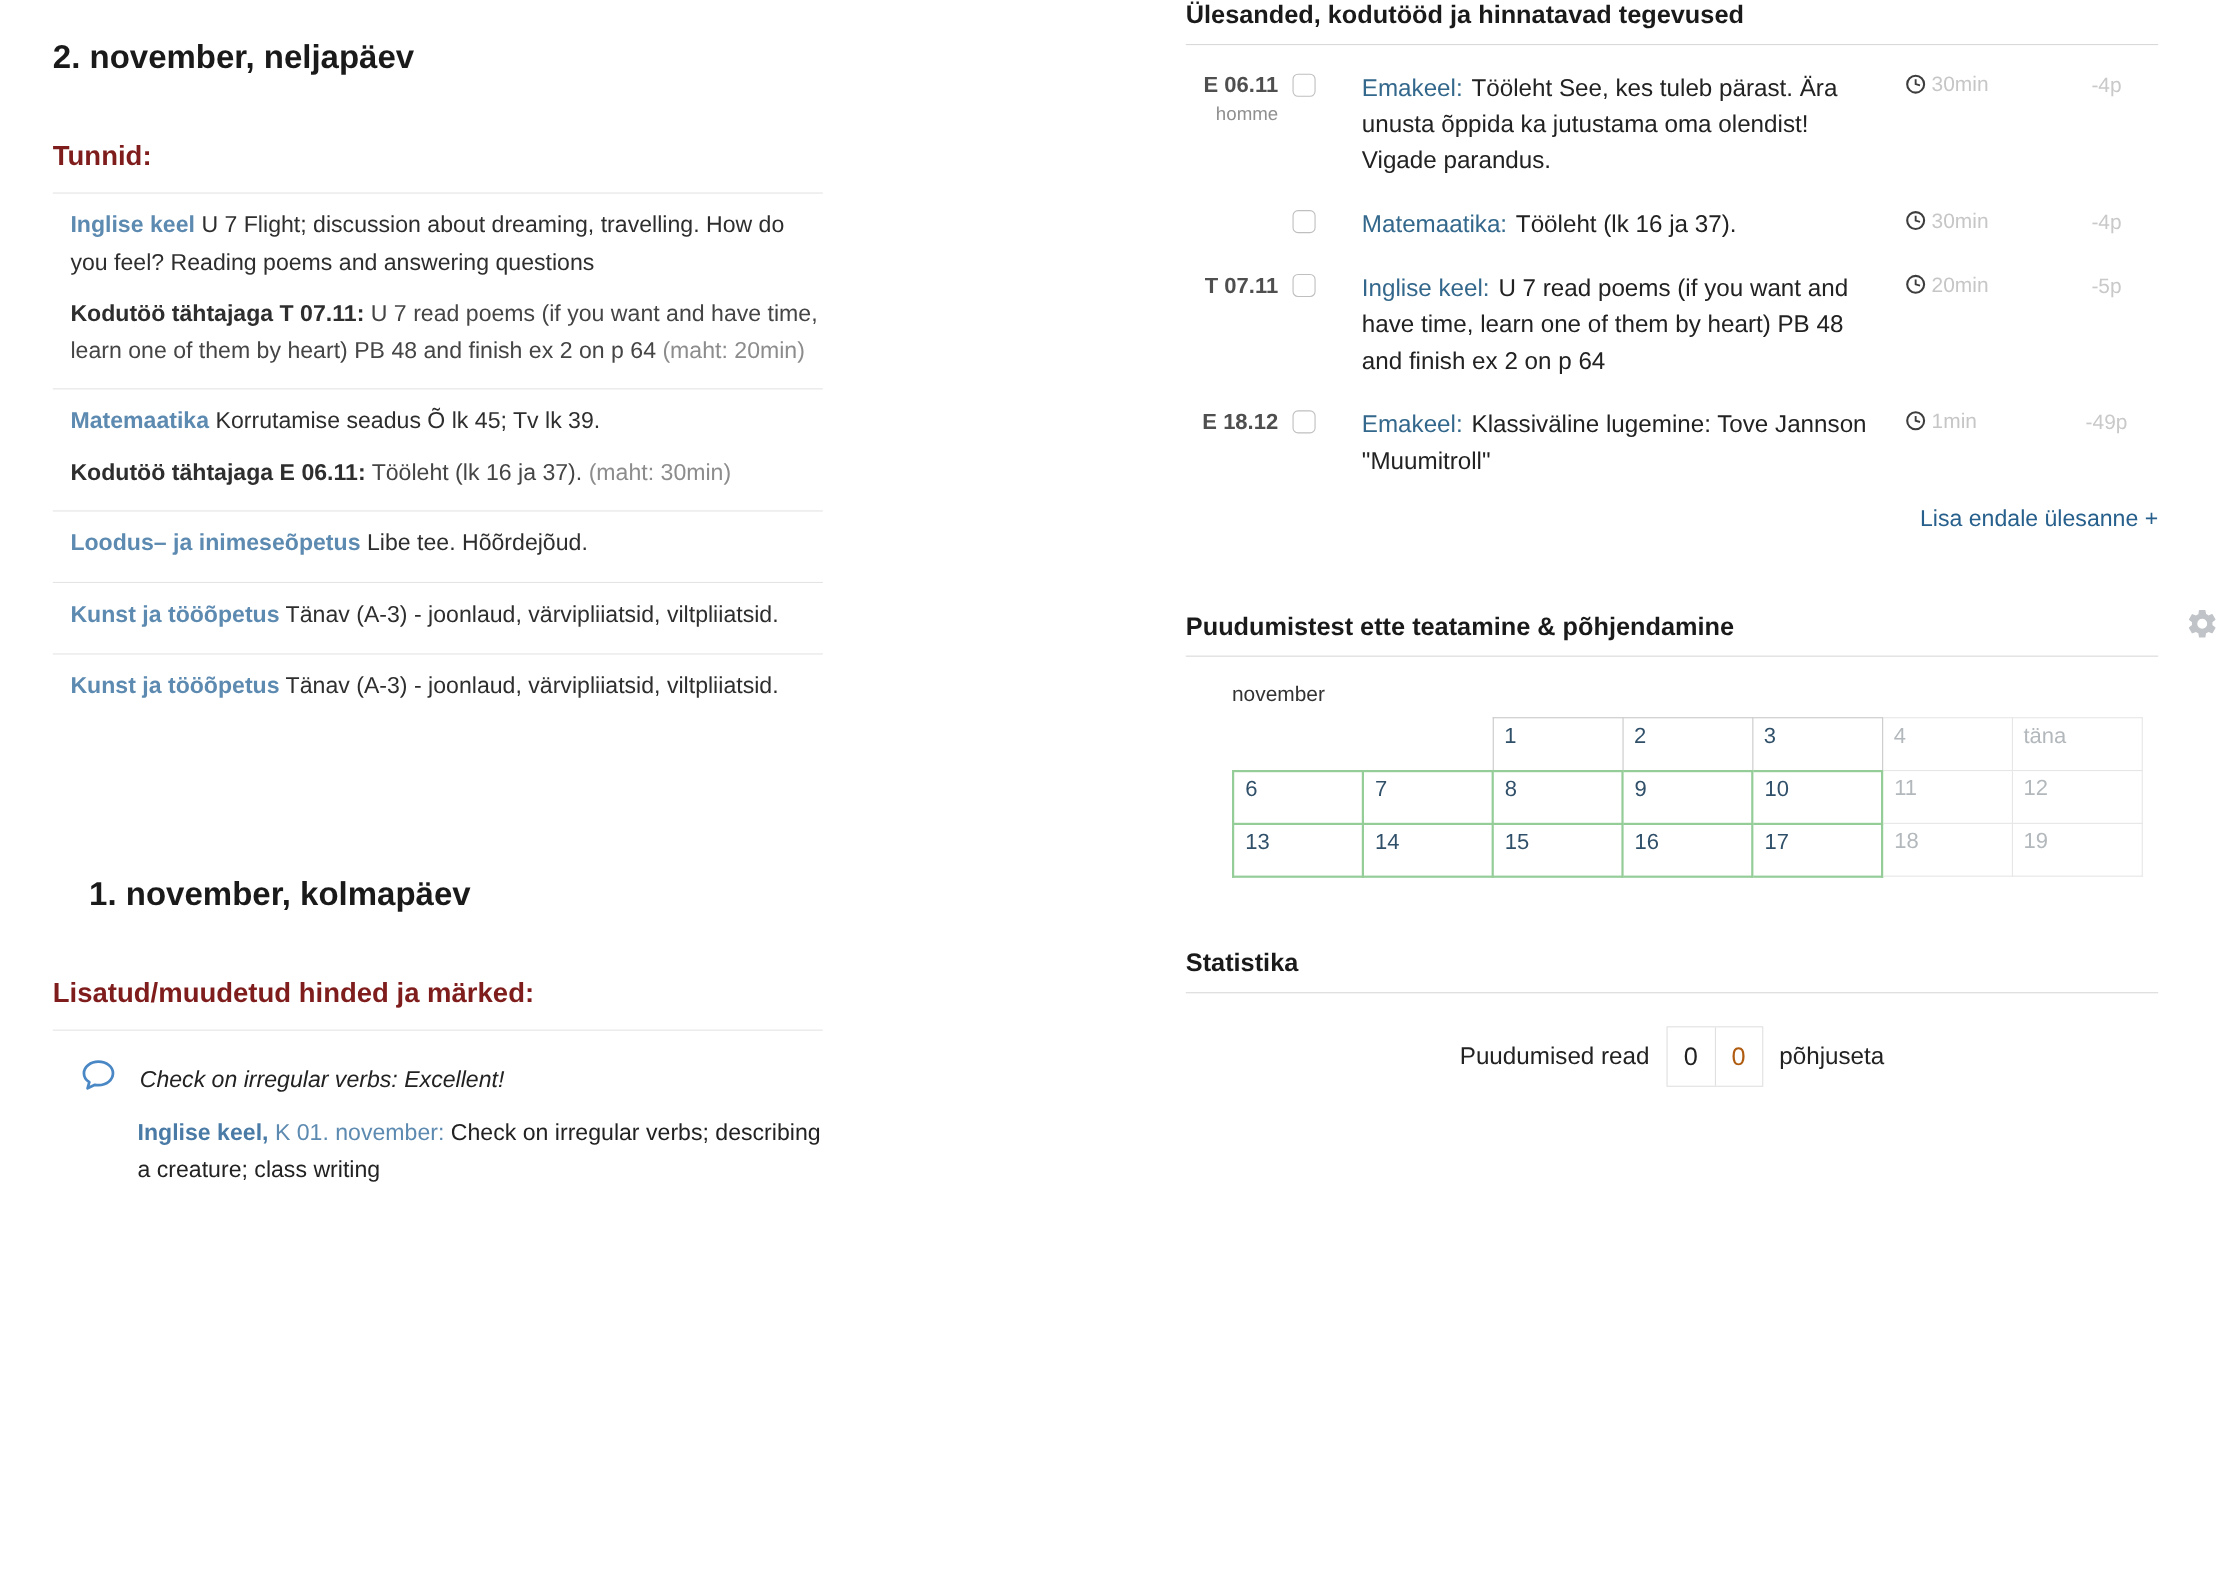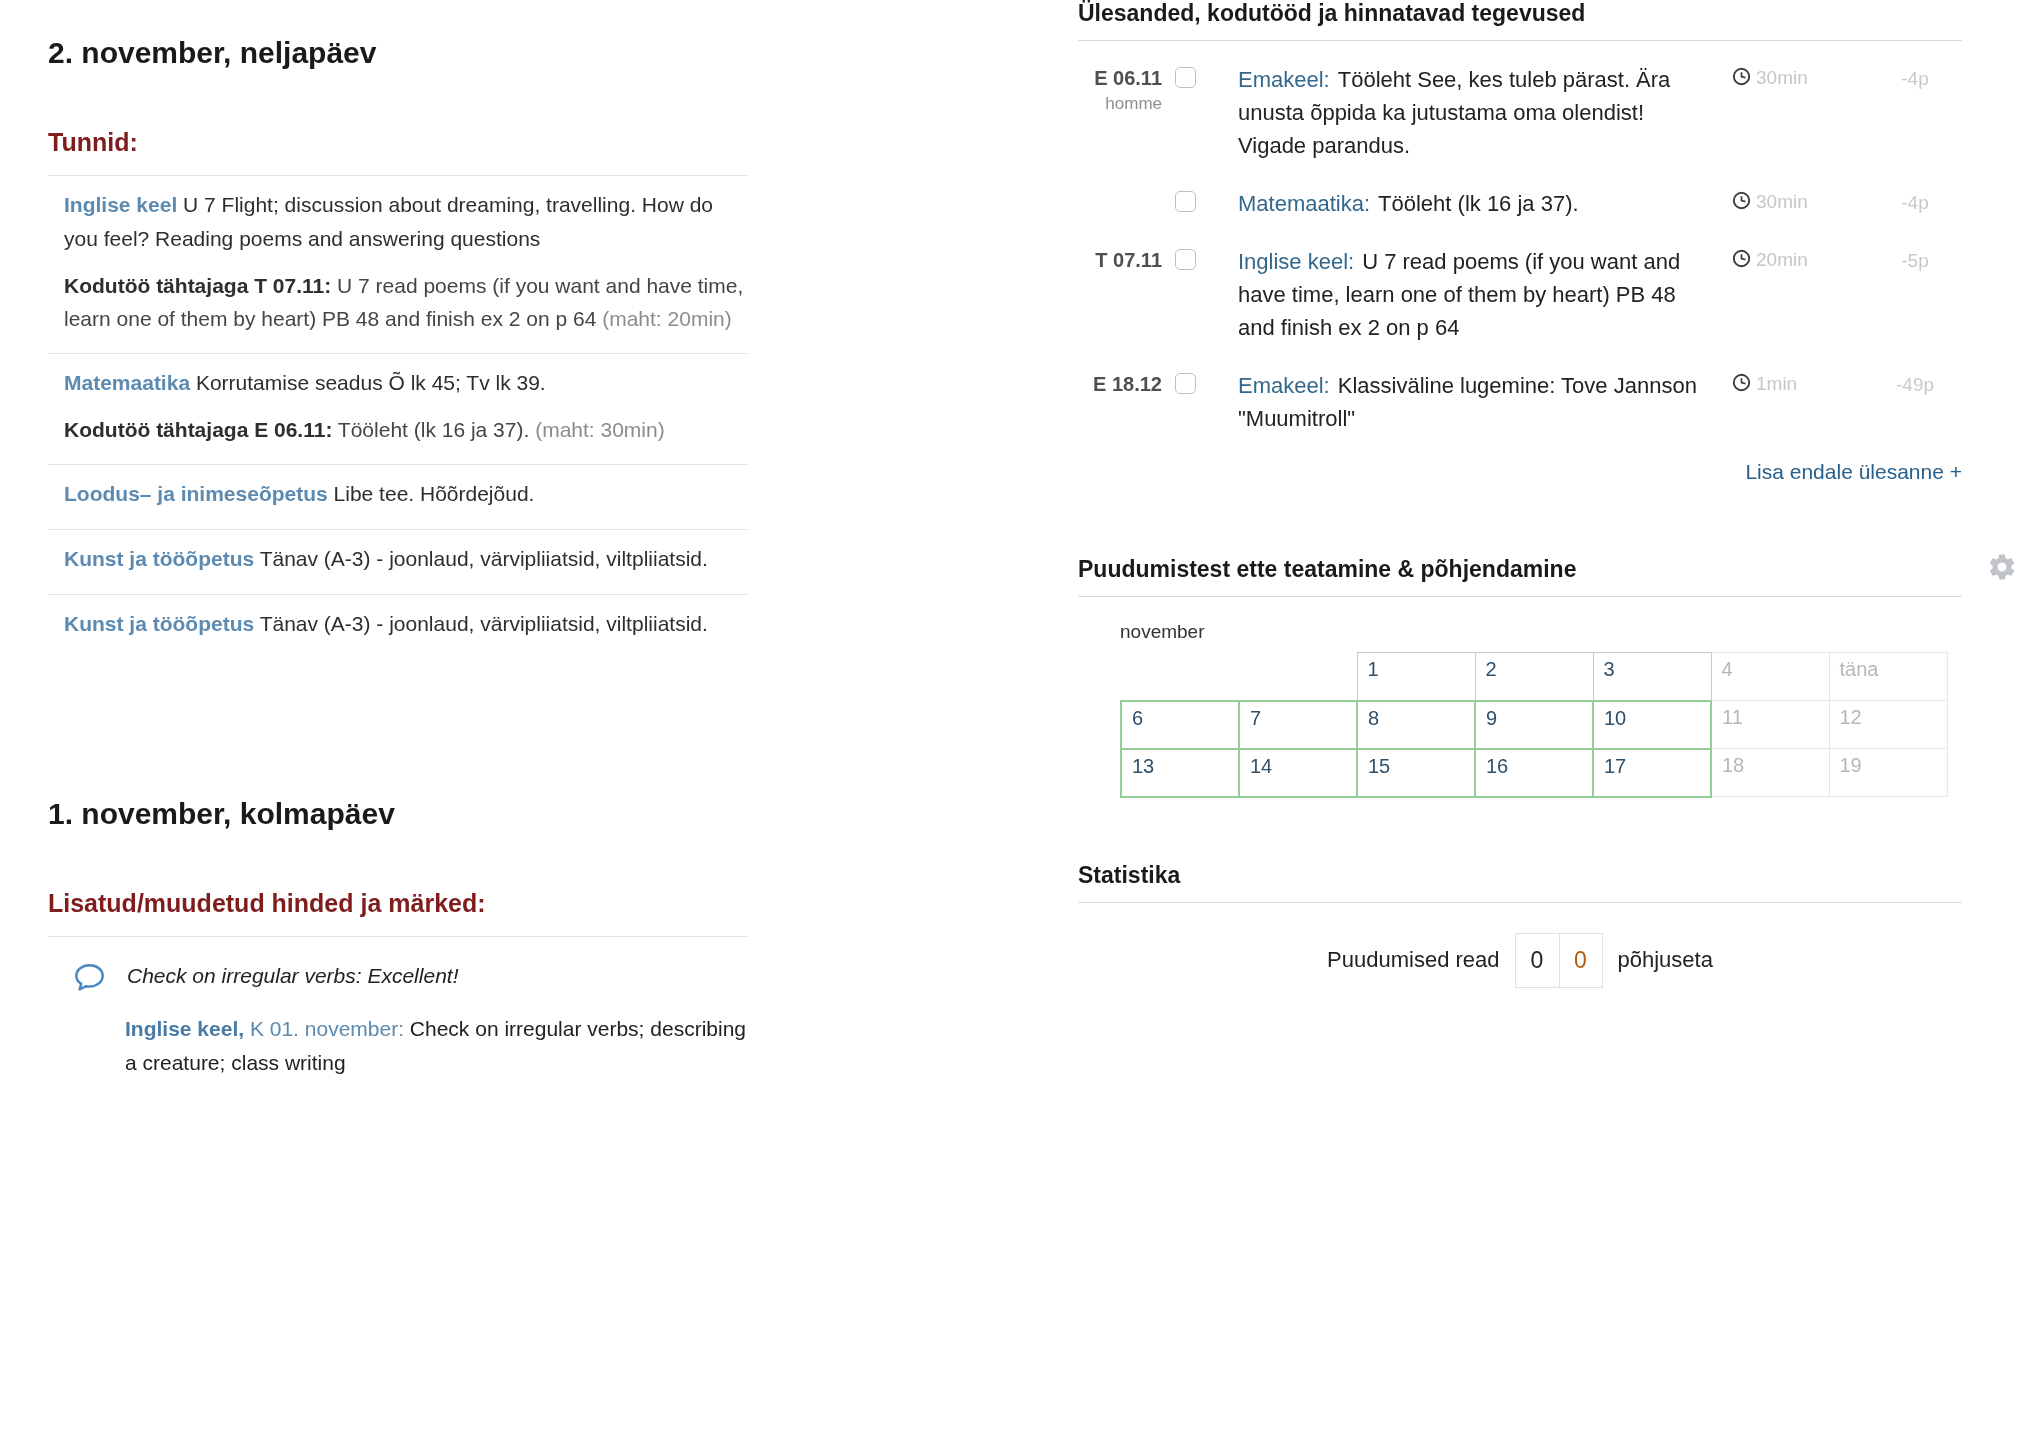--- a/index.html
+++ b/index.html
@@ -15,23 +15,23 @@
 
   
   .day-title { font-size:30px; font-weight:700; color:#1a1a1a; margin:36px 0 0 0; }
   .section-h { font-size:25px; font-weight:700; color:#7f1d1d; margin:58px 0 18px 0; }
   .lesson { border-top:1px solid #e4e4e4; padding:12px 0 18px 16px; }
   .lesson-line { margin:0; font-size:21px; line-height:34px; color:#2e2e2e; }
   .subj { color:#5d8ab0; font-weight:700; }
   .hw { margin:13px 0 0 0; font-size:21px; line-height:33px; color:#454545; }
   .hw-label { font-weight:700; color:#2e2e2e; }
   .maht { color:#8c8c8c; }
-  .day1-title { margin-top:138px; }
+  .day1-title { margin-top:138px;margin-left:33px; }
   .grades-wrap { border-top:1px solid #e4e4e4; padding-top:24px; }
-  .comment-row { display:flex; align-items:flex-start; padding-left:26px; }
+  .comment-row { display:flex; align-items:flex-end; padding-left:26px; }
   .comment-icon { flex:0 0 auto; margin-top:2px; }
   .comment-text { font-style:italic; font-size:21px; line-height:30px; color:#222; margin-left:22px; }
   .grade-line { margin:16px 0 0 77px; font-size:21px; line-height:34px; color:#222; }
   .g-subj { color:#4a7ba6; font-weight:700; }
   .g-date { color:#5d8ab0; }
 
   
   .r-head { font-size:23px; font-weight:700; color:#1a1a1a; margin:0; padding-bottom:13px;
             border-bottom:1px solid #d9d9d9; }
   .r-head-first { }

